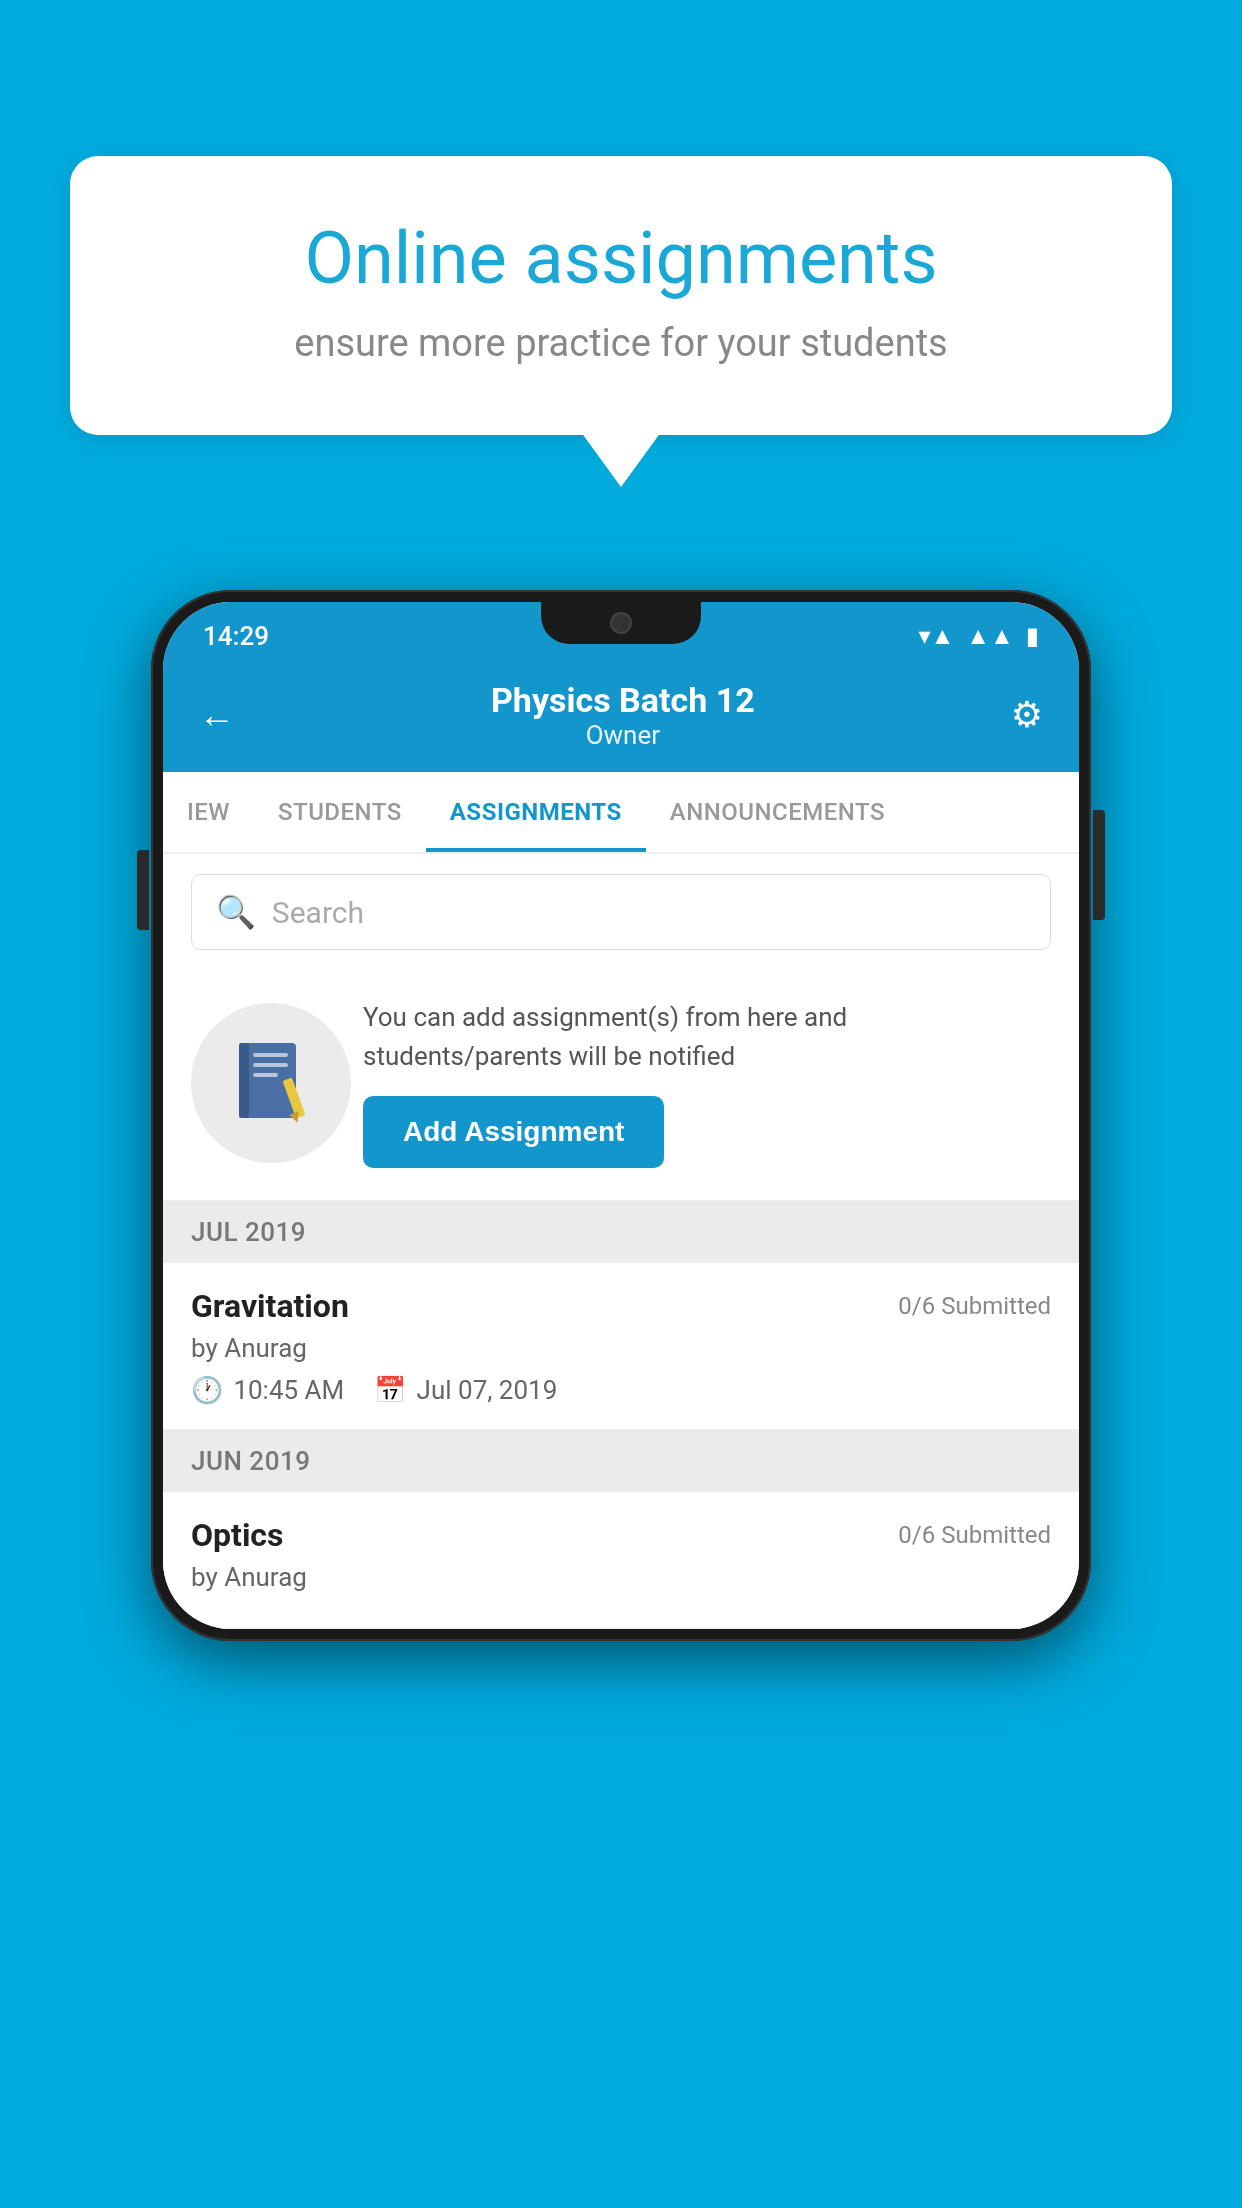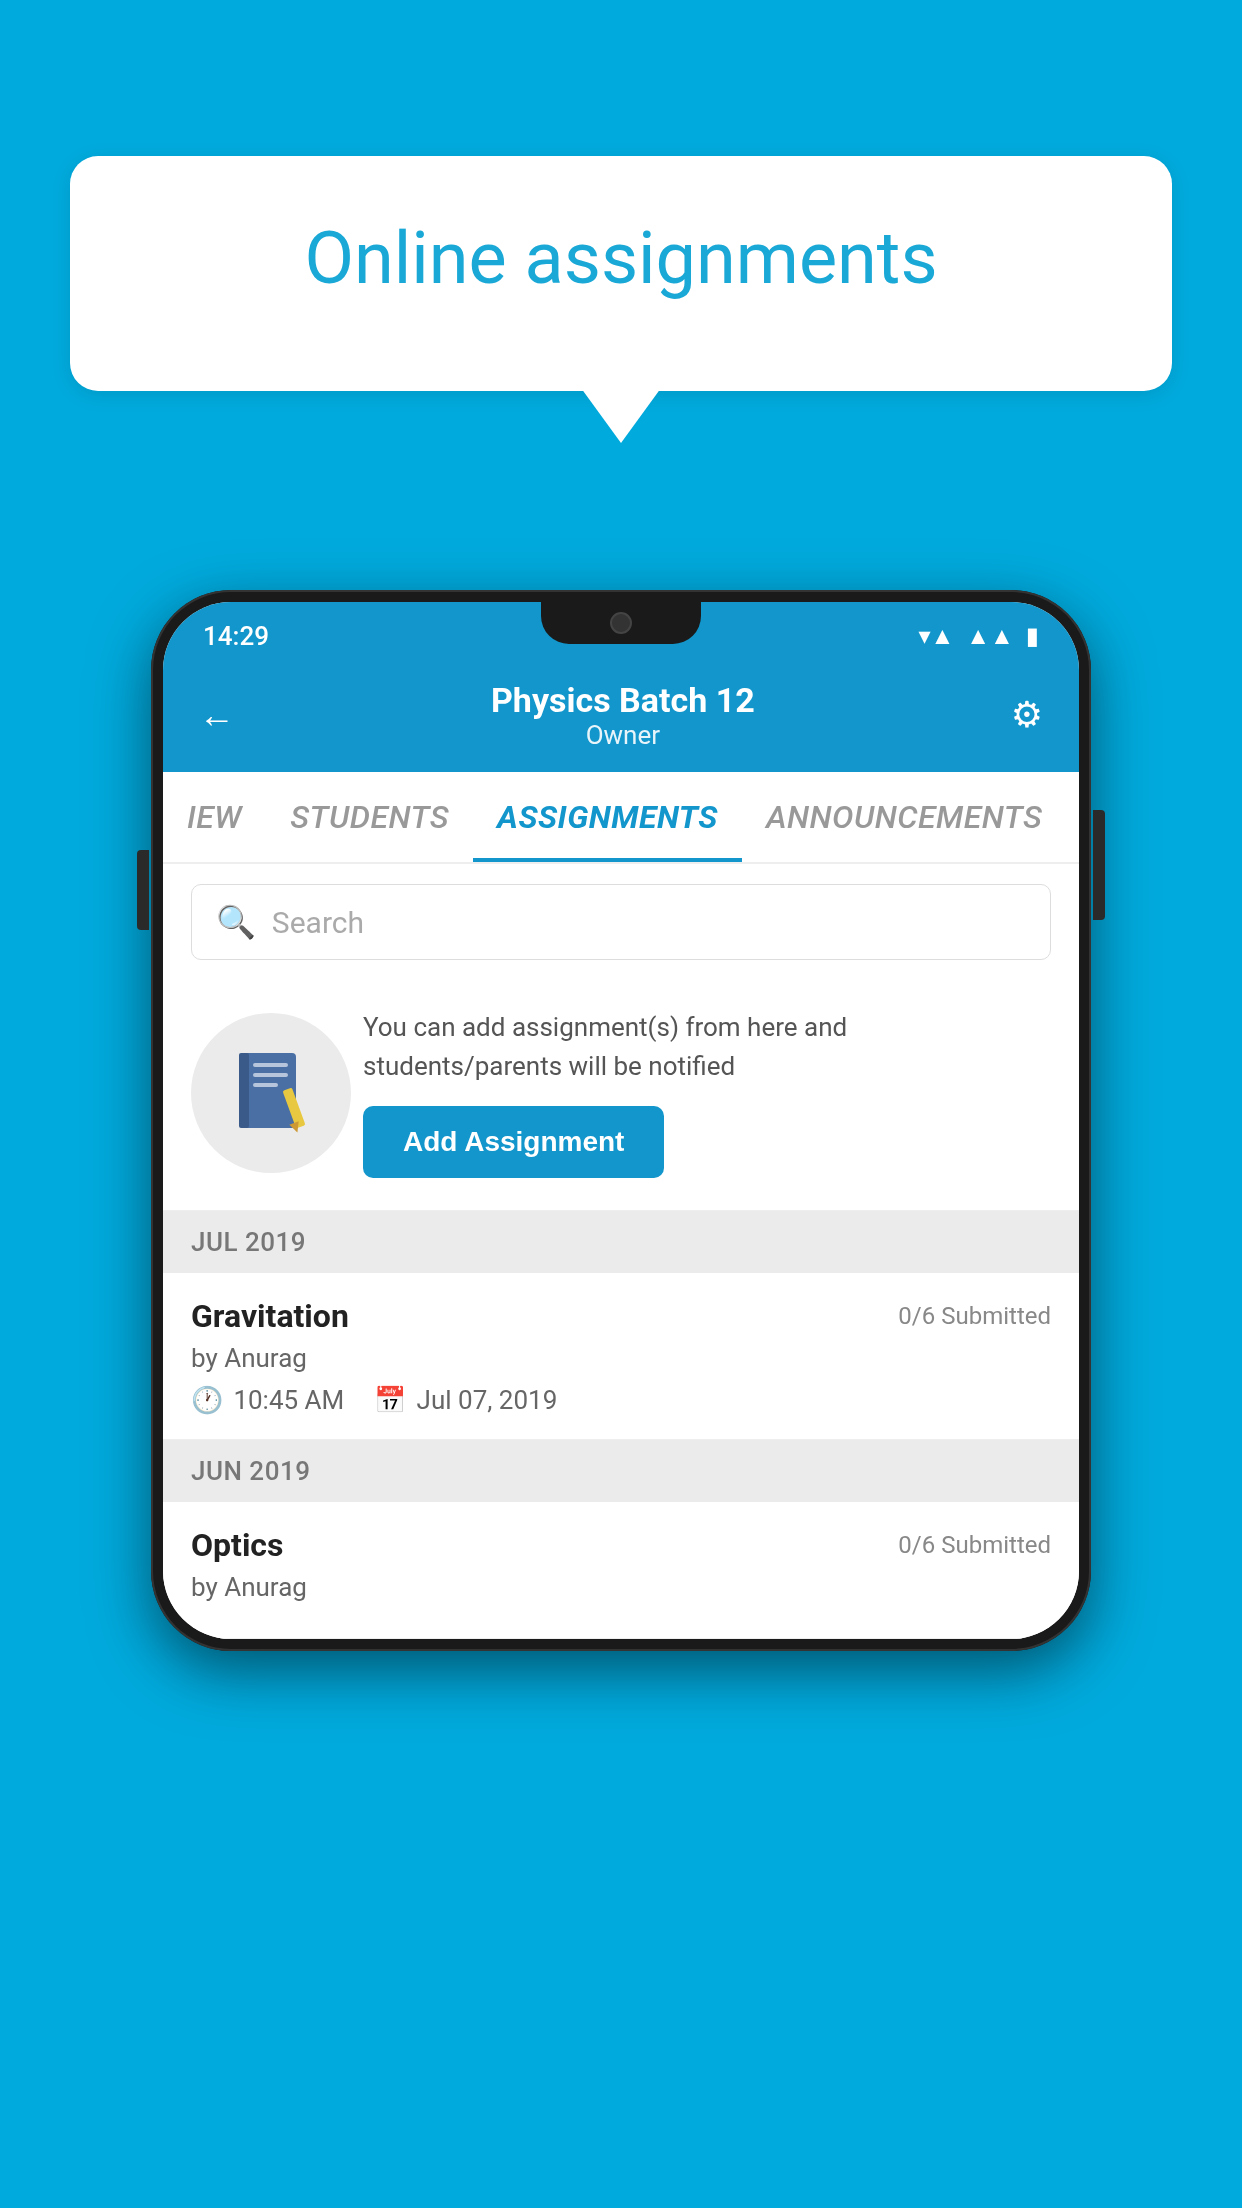--- a/index.html
+++ b/index.html
@@ -196,28 +196,27 @@
     
     .tabs-bar {
       background: white;
       display: flex;
       border-bottom: 2px solid #eee;
       overflow: hidden;
     }
 
     .tab {
       padding: 26px 24px;
-      font-size: 32px;
+      font-size: 24px;
       font-weight: 500;
       color: #999;
       cursor: pointer;
       position: relative;
       white-space: nowrap;
       letter-spacing: 0.5px;
-      font-style: italic;
     }
 
     .tab.active {
       color: #1296CC;
       font-weight: 700;
     }
 
     .tab.active::after {
       content: '';
       position: absolute;
@@ -359,20 +358,21 @@
     }
 
     
   </style>
 </head>
 <body>
 
 <div class="speech-bubble-container">
   <div class="speech-bubble">
     <div class="bubble-title">Online assignments</div>
+    <div class="bubble-subtitle">ensure more practice for your students</div>
   </div>
 </div>
 
 <div class="phone-wrapper">
   <div class="phone-outer">
     <div class="phone-inner">
 
       <div class="notch">
         <div class="notch-camera"></div>
       </div>

